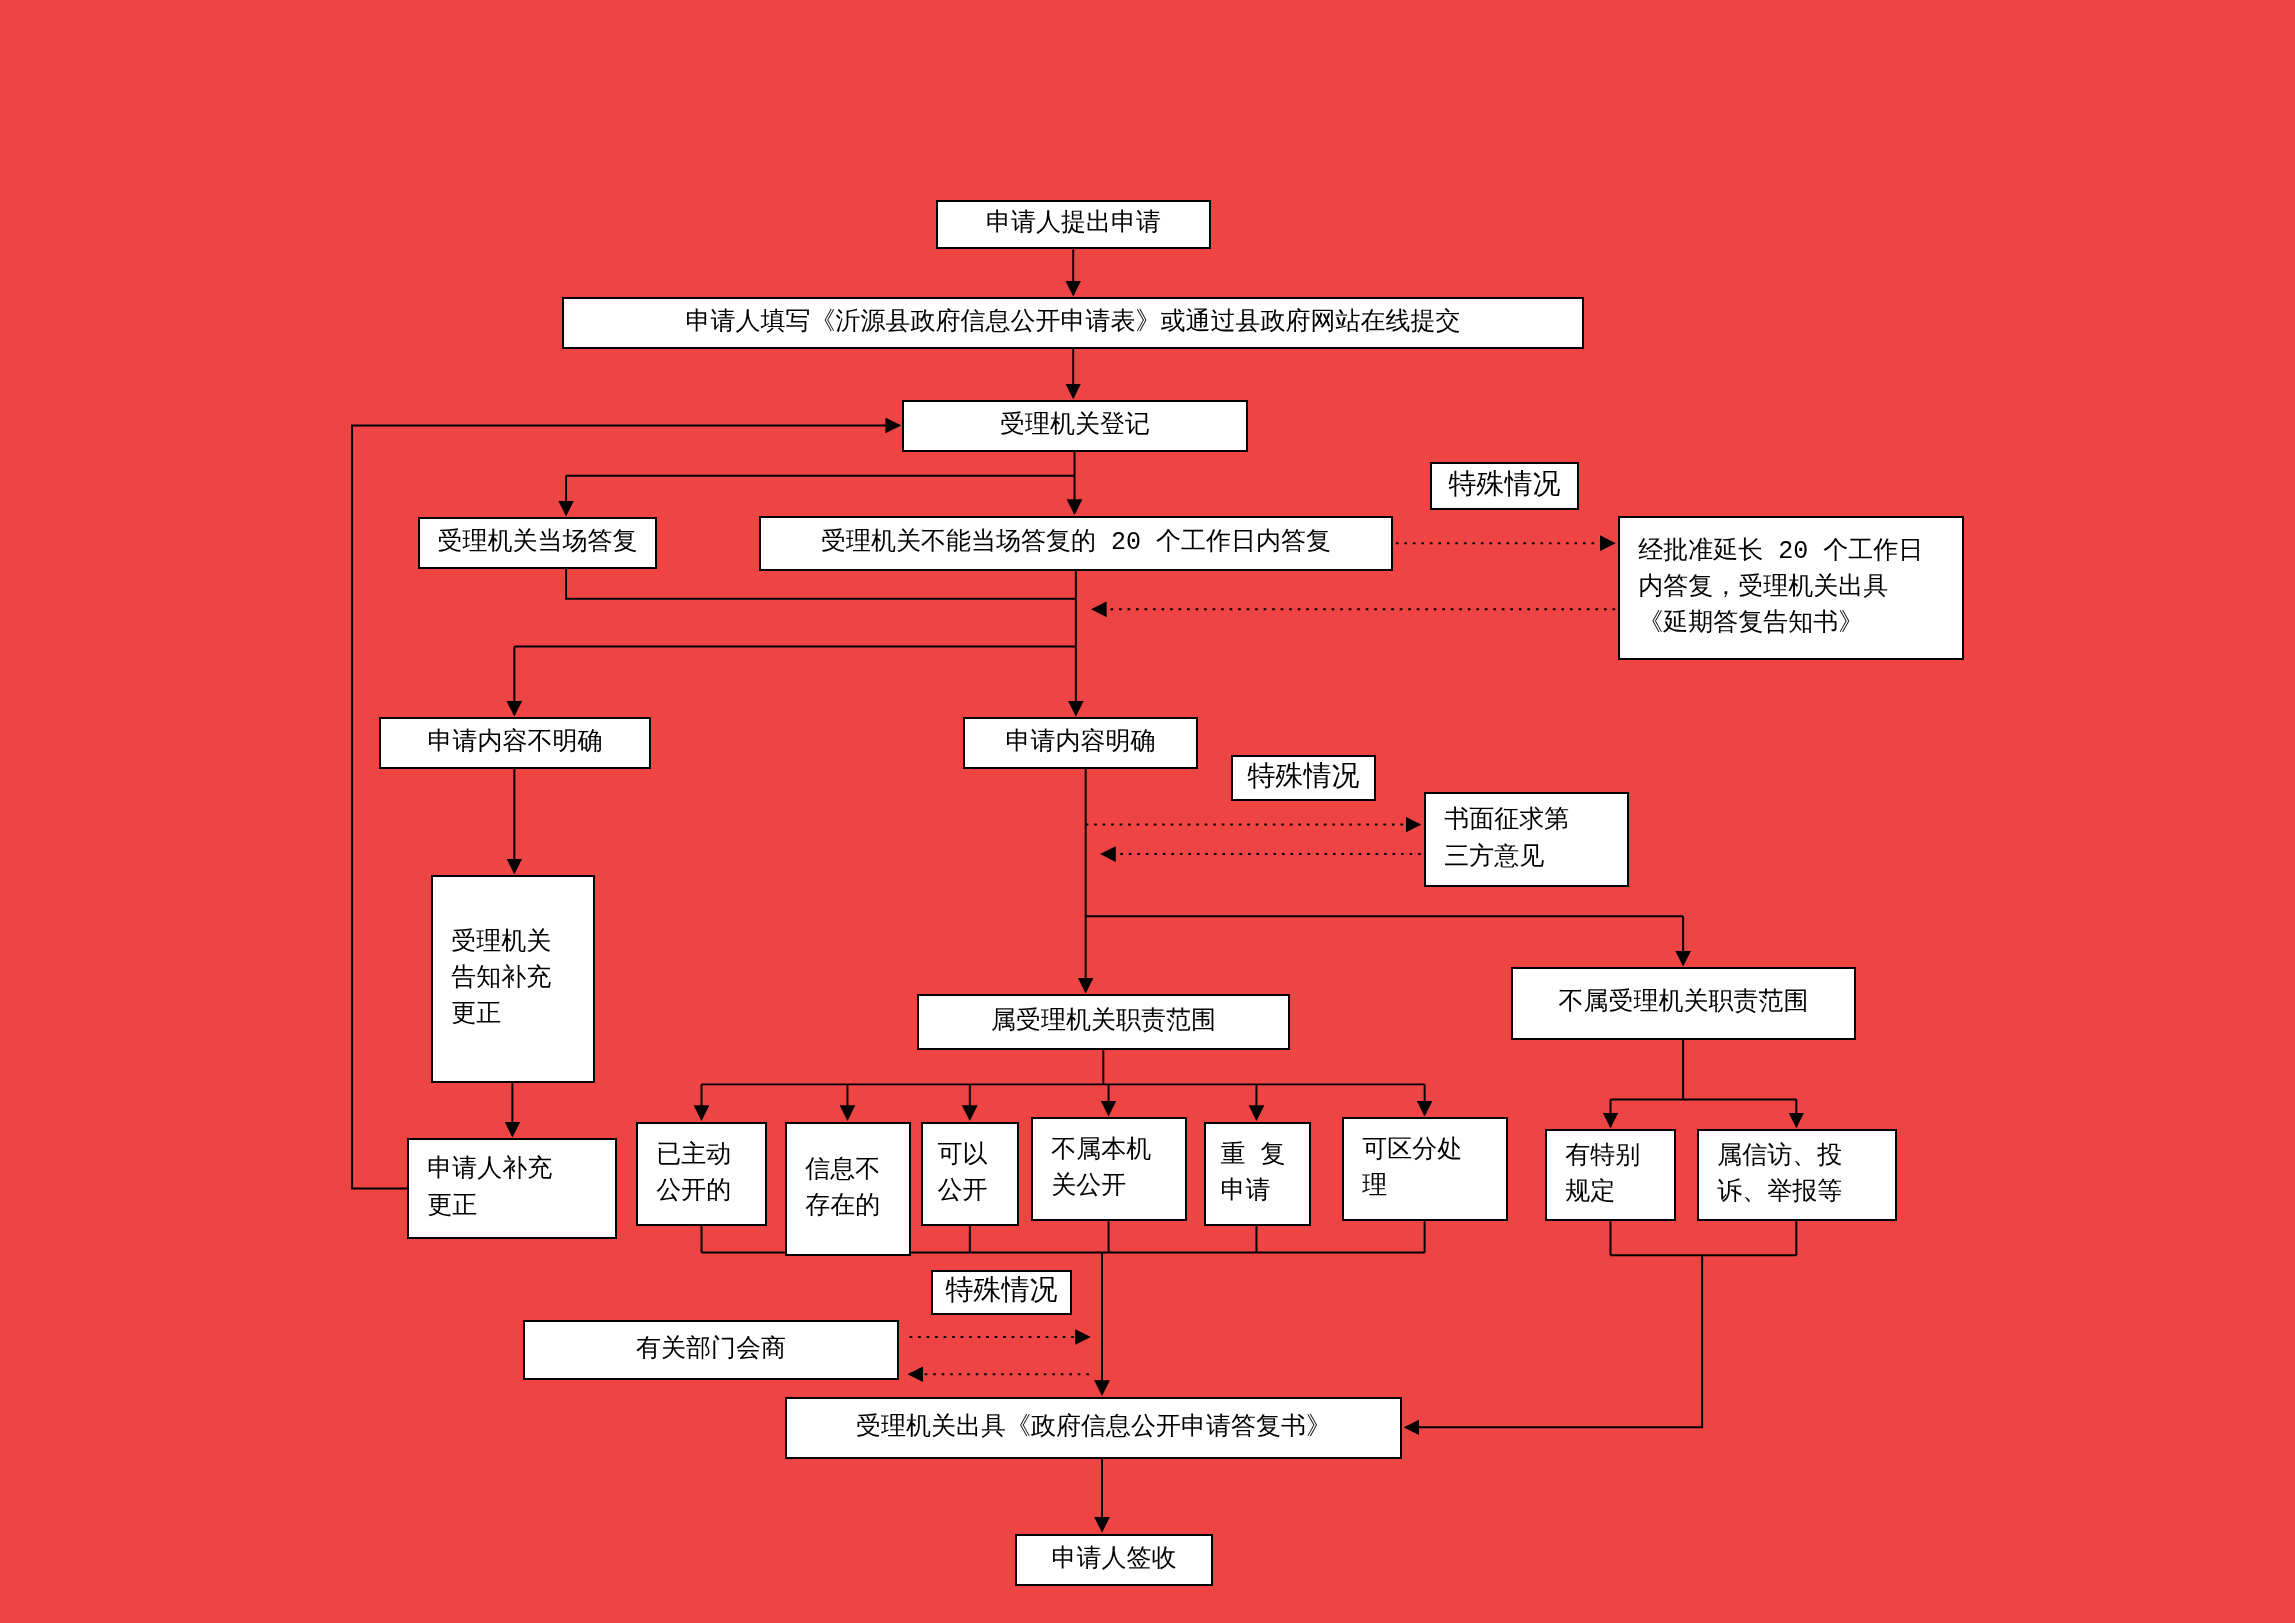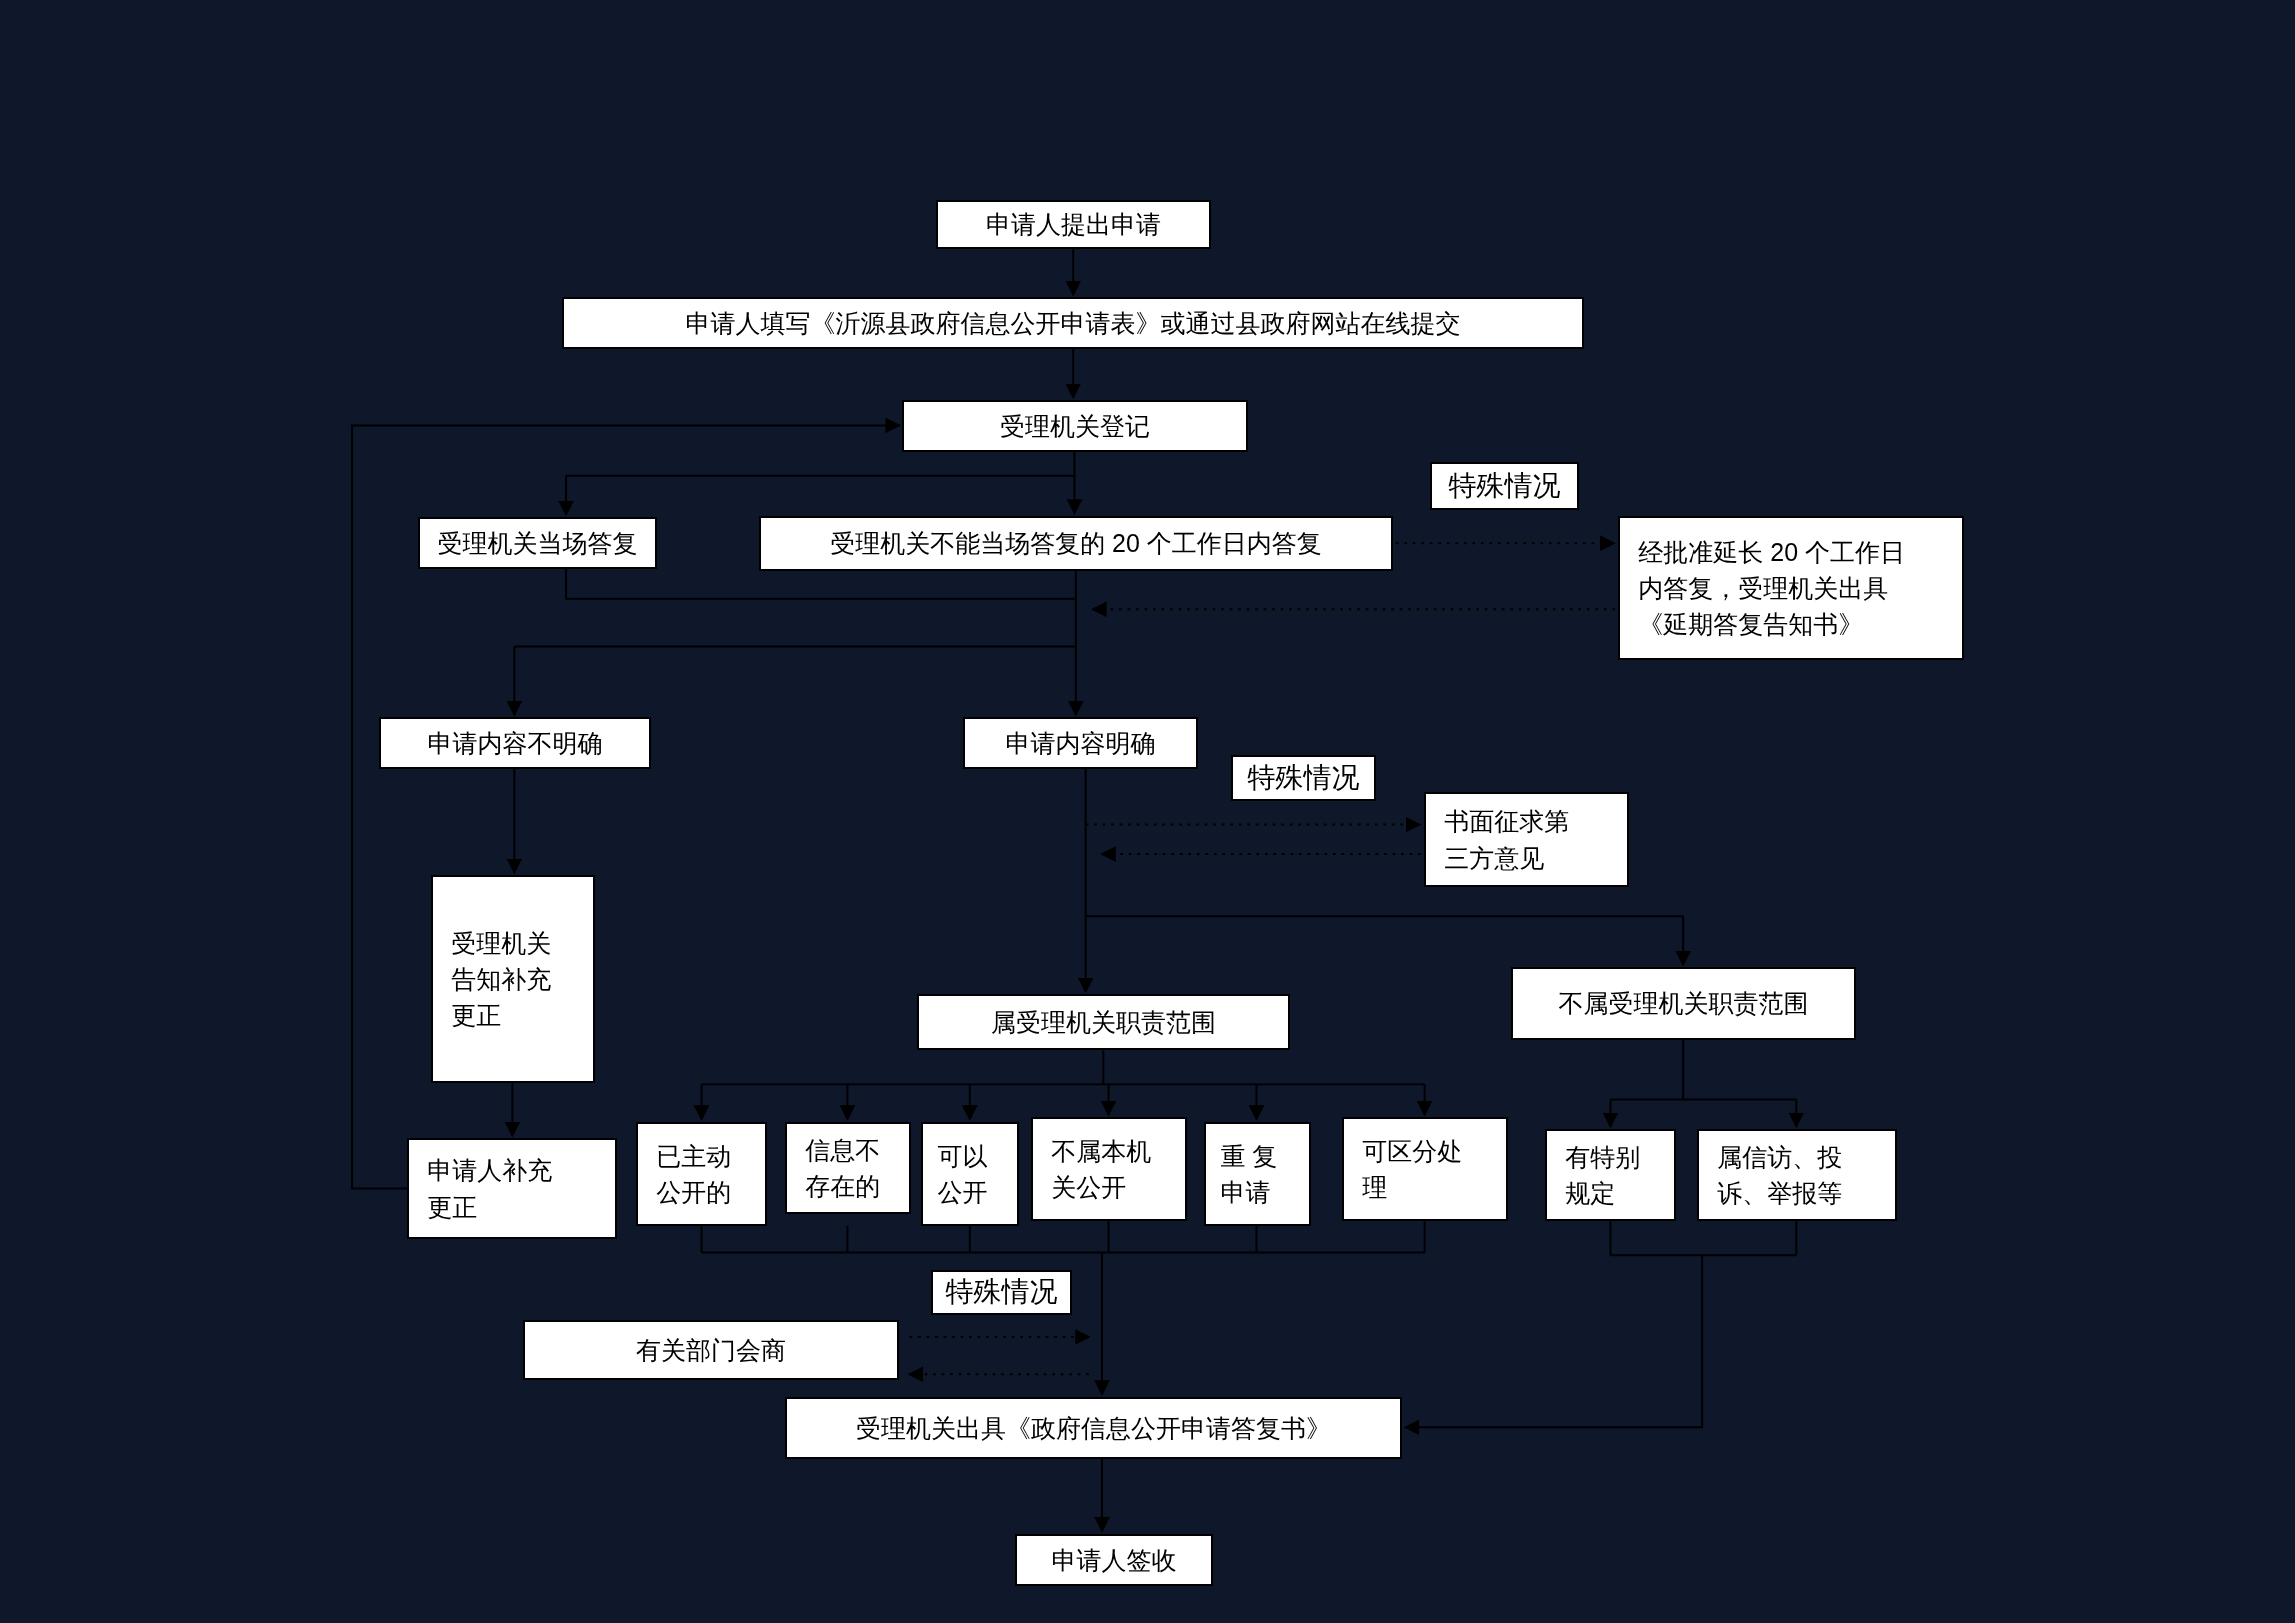--- a/index.html
+++ b/index.html
@@ -1,20 +1,20 @@
 <!DOCTYPE html>
 <html style="font-size:10.5px"><head>
 <meta charset="utf-8">
 <style>
   html,body{margin:0;padding:0;background:#ffffff;}
   .canvas{
     position:relative;
     width:2295px;height:1623px;
-    background:#0f172a;
-    font-family:Liberation Sans, sans-serif;
+    background:#ef4444;
+    font-family:Liberation Mono, monospace;
     color:#000;
   }
   svg.wires{position:absolute;left:0;top:0;width:2295px;height:1623px;}
   .node{
     position:absolute;box-sizing:border-box;
     border:2px solid #000;background:#fff;
     display:flex;align-items:center;justify-content:center;
     text-align:center;font-size:25px;line-height:1.45;
     white-space:pre-line;
   }
@@ -101,21 +101,21 @@
 三方意见</div>
   <div class="node left" style="left:431px;top:875px;width:164px;height:208px">受理机关
 告知补充
 更正</div>
   <div class="node" style="left:1511px;top:967px;width:345px;height:73px">不属受理机关职责范围</div>
   <div class="node" style="left:917px;top:994px;width:373px;height:56px">属受理机关职责范围</div>
   <div class="node left" style="left:407px;top:1138px;width:210px;height:101px">申请人补充
 更正</div>
   <div class="node left" style="left:636px;top:1122px;width:131px;height:104px">已主动
 公开的</div>
-  <div class="node left" style="left:785px;top:1122px;width:126px;height:92px">信息不
+  <div class="node left" style="left:785px;top:1122px;width:126px;height:134px">信息不
 存在的</div>
   <div class="node left" style="left:921px;top:1122px;width:98px;height:104px;padding-left:14.4px">可以
 公开</div>
   <div class="node left" style="left:1031px;top:1117px;width:156px;height:104px">不属本机
 关公开</div>
   <div class="node left" style="left:1204px;top:1122px;width:107px;height:104px;padding-left:14.4px">重 复
 申请</div>
   <div class="node left" style="left:1342px;top:1117px;width:166px;height:104px">可区分处
 理</div>
   <div class="node left" style="left:1545px;top:1129px;width:131px;height:92px">有特别

